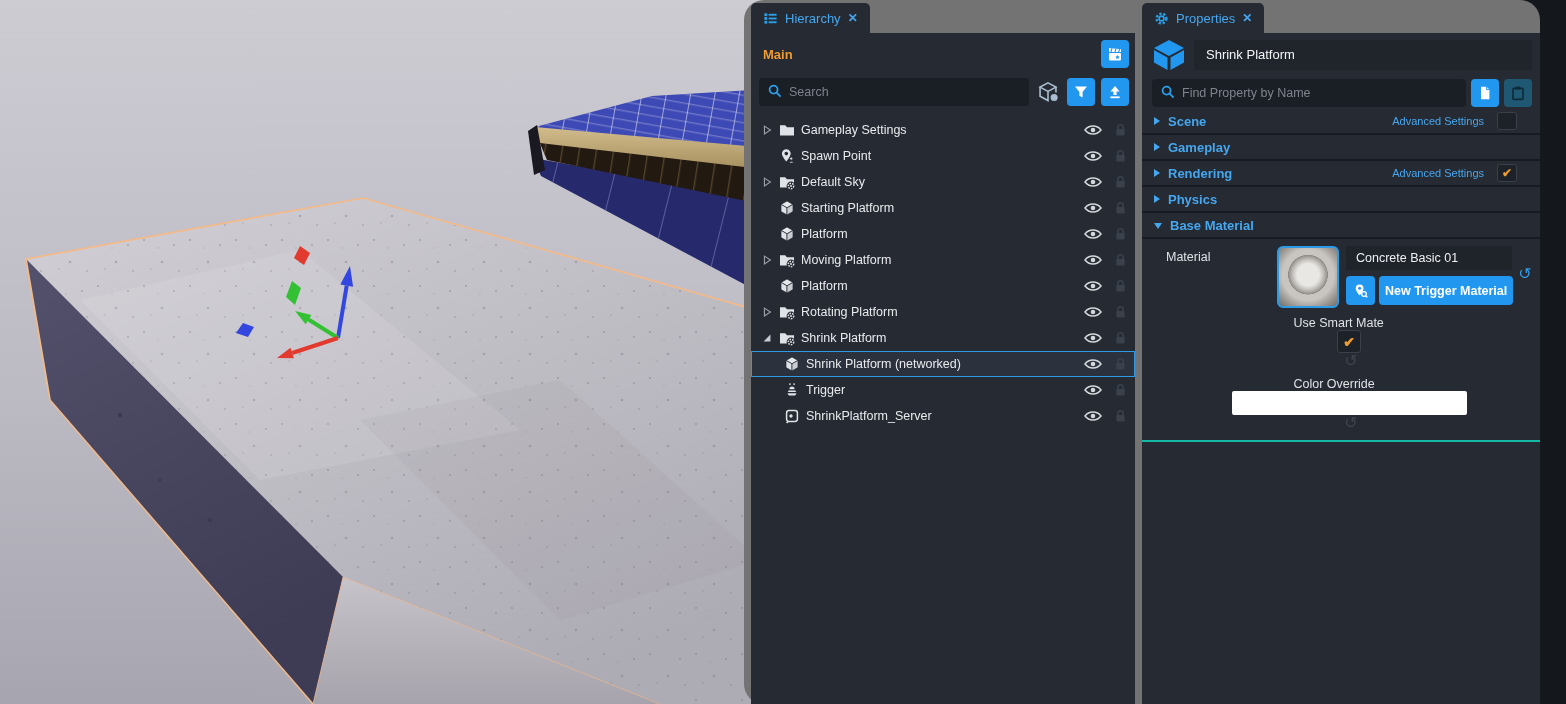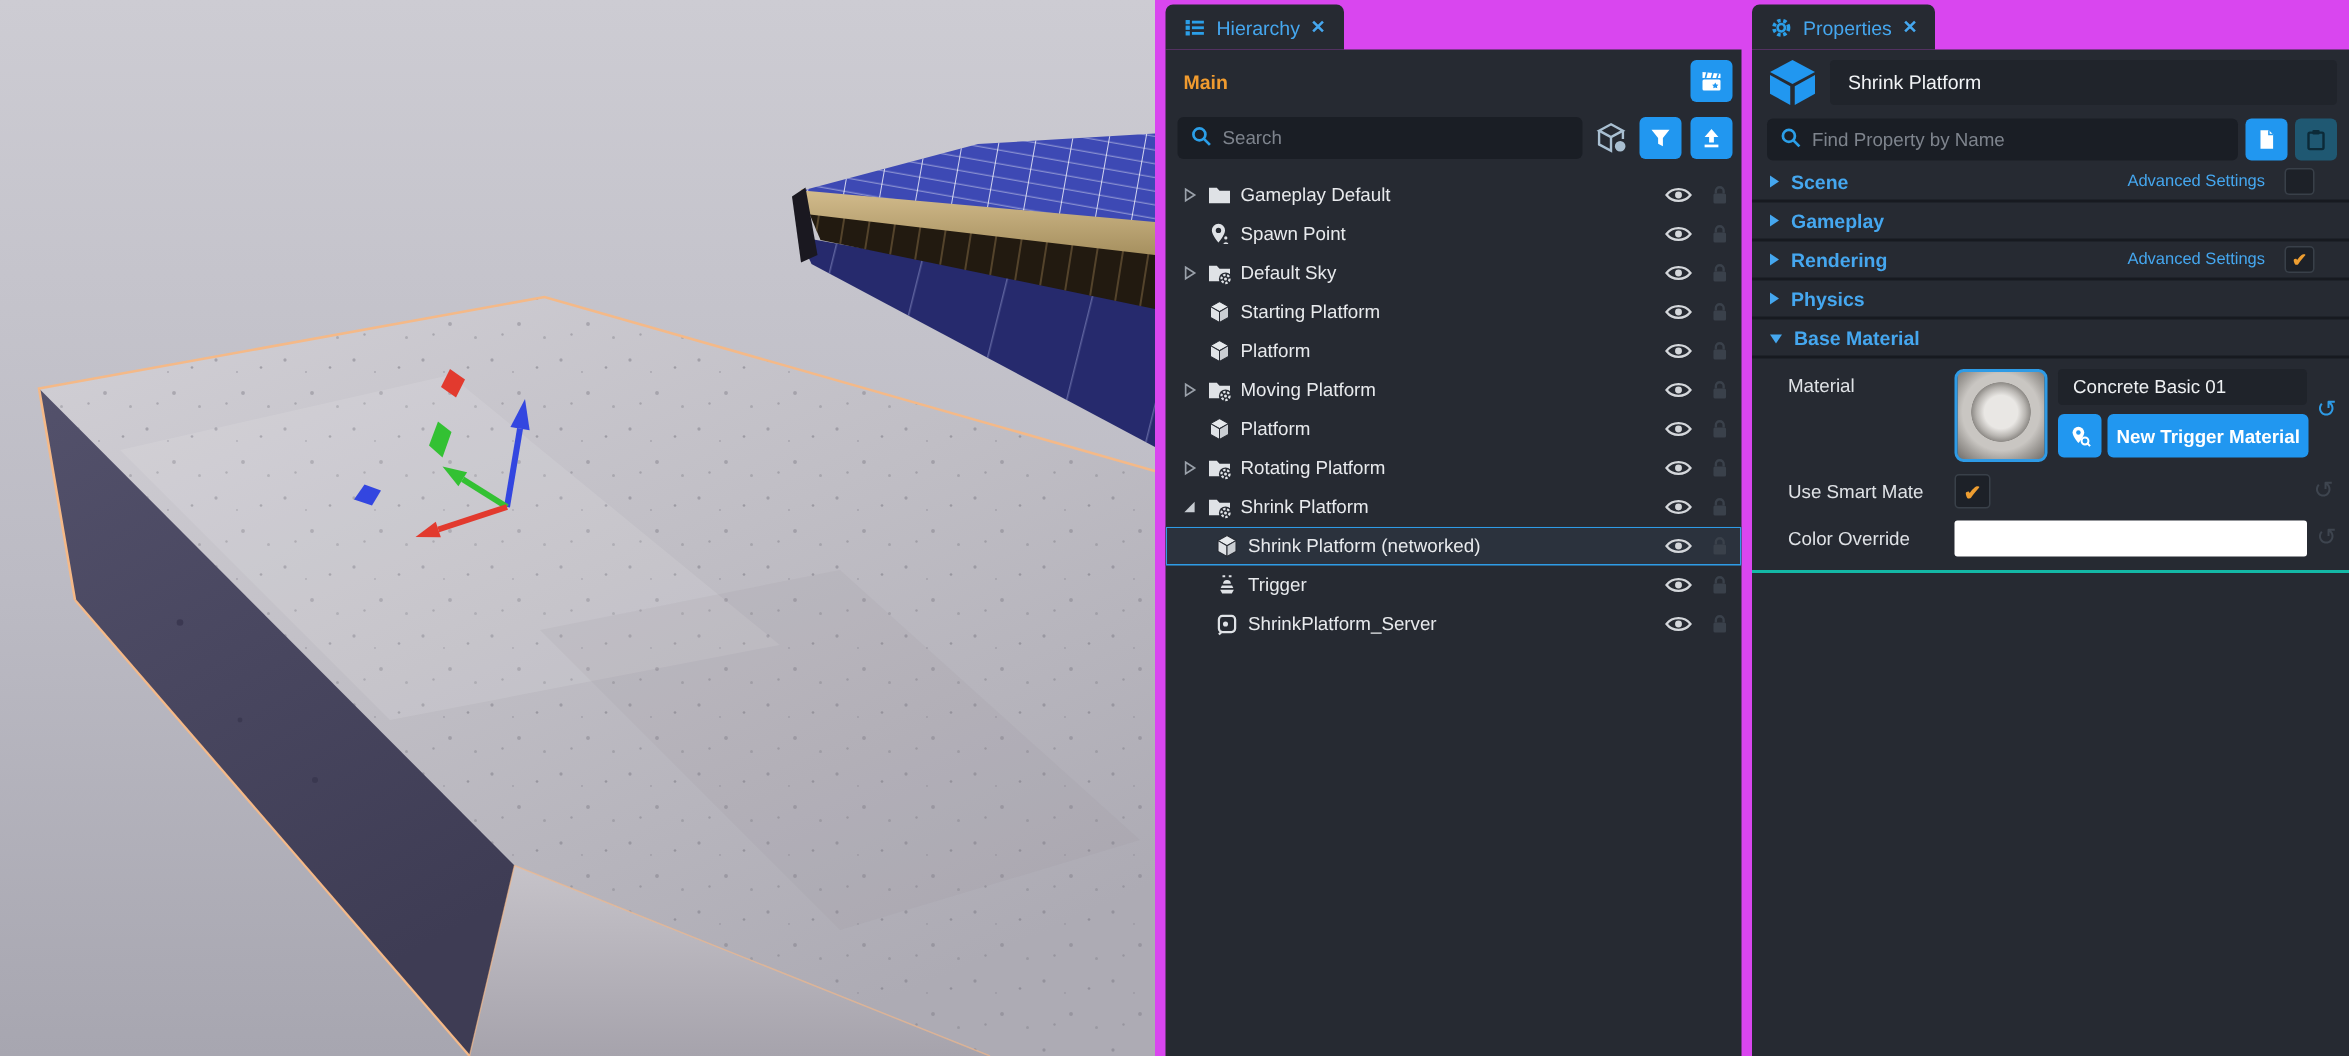--- a/index.html
+++ b/index.html
@@ -5,22 +5,22 @@
   * { margin:0; padding:0; box-sizing:border-box; }
   html,body { width:1566px; height:704px; overflow:hidden; background:#14171c;
               font-family:"Liberation Sans", sans-serif; }
   .stage { position:absolute; inset:0; width:1566px; height:704px; }
 
   
   .viewport { position:absolute; left:0; top:0; width:770px; height:704px; background:#b9b8c0; }
   .viewport svg { display:block; }
 
   
-  .right-side { position:absolute; left:770px; top:0; width:796px; height:704px;
-                background:#d946ef; display:flex; }
+  .right-side { position:absolute; left:744px; top:0; width:796px; height:704px;
+                background:#737373; display:flex;border-radius:20px; }
   .panel { display:flex; flex-direction:column; height:704px; }
   .panel.hierarchy { margin-left:7px; width:384px; }
   .panel.properties { margin-left:7px; width:398px; }
 
   .tabbar { height:33px; display:flex; align-items:flex-end; background:transparent; }
   .tab { height:30px; display:flex; align-items:center; gap:7px; padding:0 12px;
          background:#262a32; border-radius:5px 5px 0 0; }
   .tab-label { color:#45a7ef; font-size:13px; }
   .tab-close { color:#45a7ef; font-size:12px; font-weight:bold; cursor:pointer; }
 
@@ -90,21 +90,21 @@
   .mat-btns { display:flex; gap:4px; }
   .pin-btn { width:29px; height:29px; border-radius:4px; background:#2197f0; flex:none;
              display:flex; align-items:center; justify-content:center; cursor:pointer; }
   .ncm-btn { flex:1; height:29px; border-radius:4px; background:#2197f0; border:none;
              color:#fff; font-size:12.5px; font-weight:bold; cursor:pointer;
              font-family:"Liberation Sans", sans-serif; white-space:nowrap; padding:0 6px; }
   .reset { width:18px; margin-left:4px; color:#3e454f; font-size:16px; line-height:16px;
            text-align:center; cursor:pointer; flex:none; }
   .reset.blue { color:#2e9be6; }
   .prow.mat .reset { padding-top:20px; }
-  .prow.mid { margin-top:8px; align-items:center; }
+  .prow.mid { margin-top:8px; align-items:center;flex-direction:column; }
   .smart-check { width:24px; height:23px; background:#1d2128; border:1px solid #394049;
                  border-radius:3px; display:flex; align-items:center; justify-content:center;
                  color:#ee9e31; font-size:14px; font-weight:bold; cursor:pointer; }
   .swatch { width:235px; height:24px; border-radius:2px; cursor:pointer; flex:none; }
   .prow.mid .plabel { padding-top:0; }
   .hidden-defs { position:absolute; width:0; height:0; overflow:hidden; }
 </style>
 </head>
 <body>
 
@@ -355,21 +355,21 @@
 
           <div class="trow">
             <span class="caret-slot">
                 <svg width="12" height="12">
                   <use href="#sym-caret-closed"></use>
                 </svg>
               </span>
             <svg class="ticon">
                 <use href="#sym-folder"></use>
               </svg>
-            <span class="tlabel">Gameplay Default</span>
+            <span class="tlabel">Gameplay Settings</span>
             <svg class="eye">
                 <use href="#sym-eye"></use>
               </svg>
             <svg class="lockw">
                 <use href="#sym-lock"></use>
               </svg>
           </div>
 
           <div class="trow">
             <span class="caret-slot"></span>

